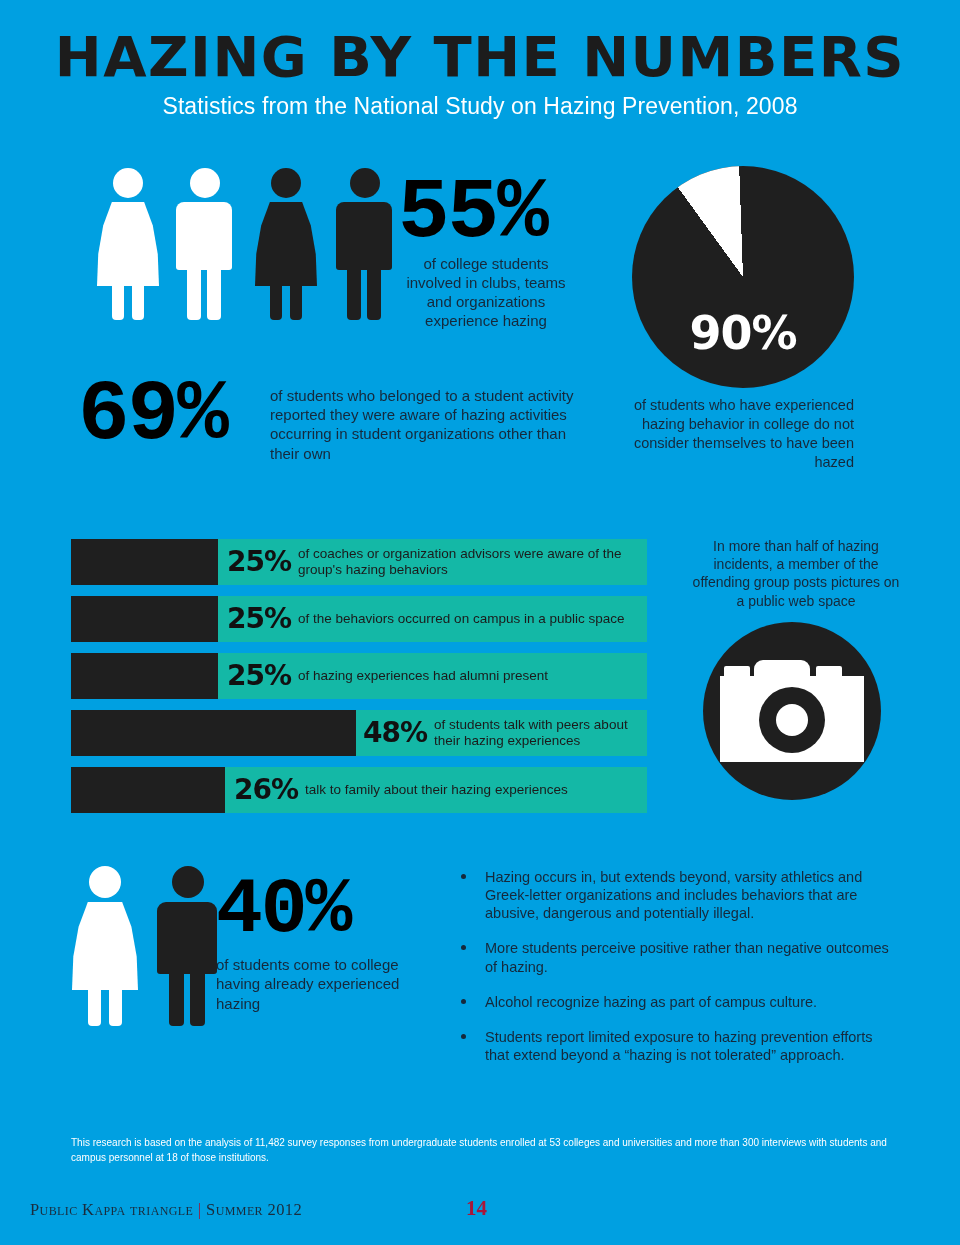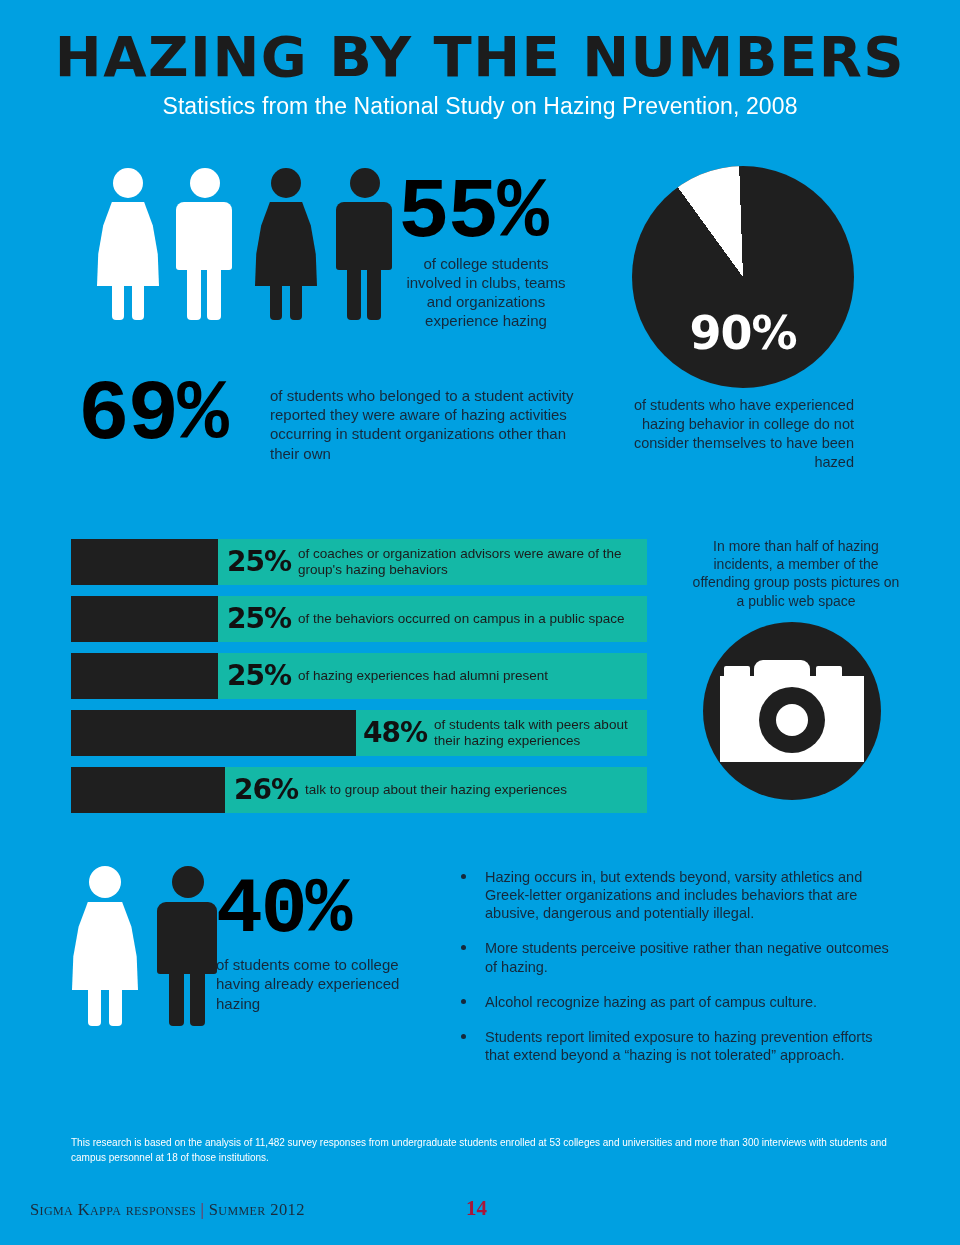--- a/index.html
+++ b/index.html
@@ -267,21 +267,21 @@
       <div class="bar-content" style="margin-left:292px;">
         <span class="bar-pct">48%</span>
         <span class="bar-desc" style="max-width:210px;">of students talk with peers about their hazing experiences</span>
       </div>
     </div>
 
     <div class="bar-row">
       <div class="bar-fill" style="width:154px;"></div>
       <div class="bar-content" style="margin-left:163px;">
         <span class="bar-pct">26%</span>
-        <span class="bar-desc" style="max-width:380px;">talk to group about their hazing experiences</span>
+        <span class="bar-desc" style="max-width:380px;">talk to family about their hazing experiences</span>
       </div>
     </div>
 
   </div>
 
   <div id="cam-text">In more than half of hazing incidents, a member of the offending group posts pictures on a public web space</div>
   <div id="cam-circle">
     <div id="cam-fl"></div>
     <div id="cam-fr"></div>
     <div id="cam-hump"></div>
@@ -327,20 +327,20 @@
     <div class="bullet">
       <span class="dot"></span>
       <span class="btxt">Students report limited exposure to hazing prevention efforts that extend beyond a “hazing is not tolerated” approach.</span>
     </div>
   </div>
 
   <div id="footnote">This research is based on the analysis of 11,482 survey responses from undergraduate students enrolled at 53 colleges and universities and more than 300 interviews with students and campus personnel at 18 of those institutions.</div>
 
   <div id="pagefoot">
     <div id="foot-left">
-      <span>Sigma Kappa responses</span>
+      <span>Public Kappa triangle</span>
       <span class="sep">|</span>
       <span>Summer 2012</span>
     </div>
     <div id="pagenum">14</div>
   </div>
 
 </div>
 
 </body></html>

